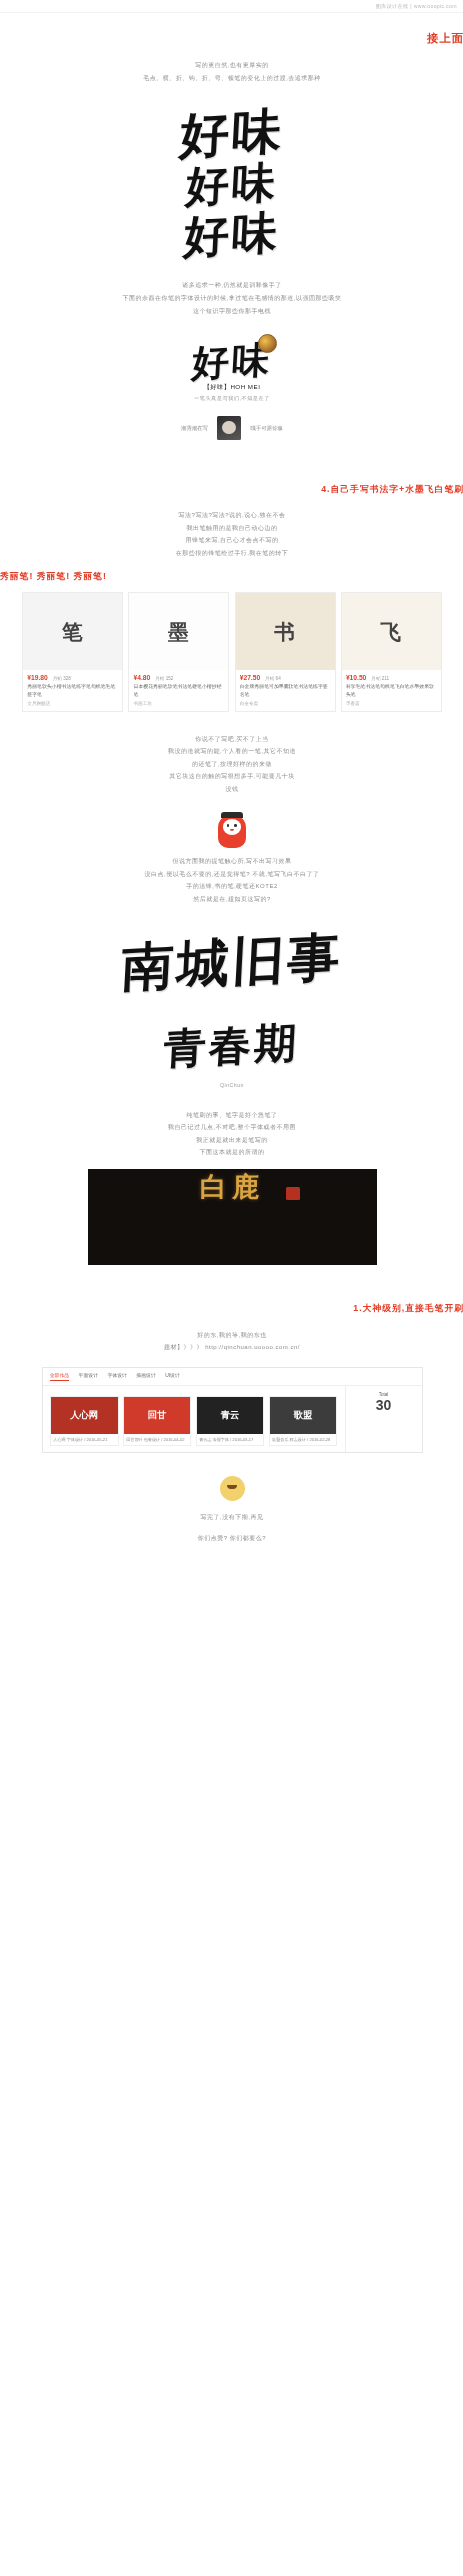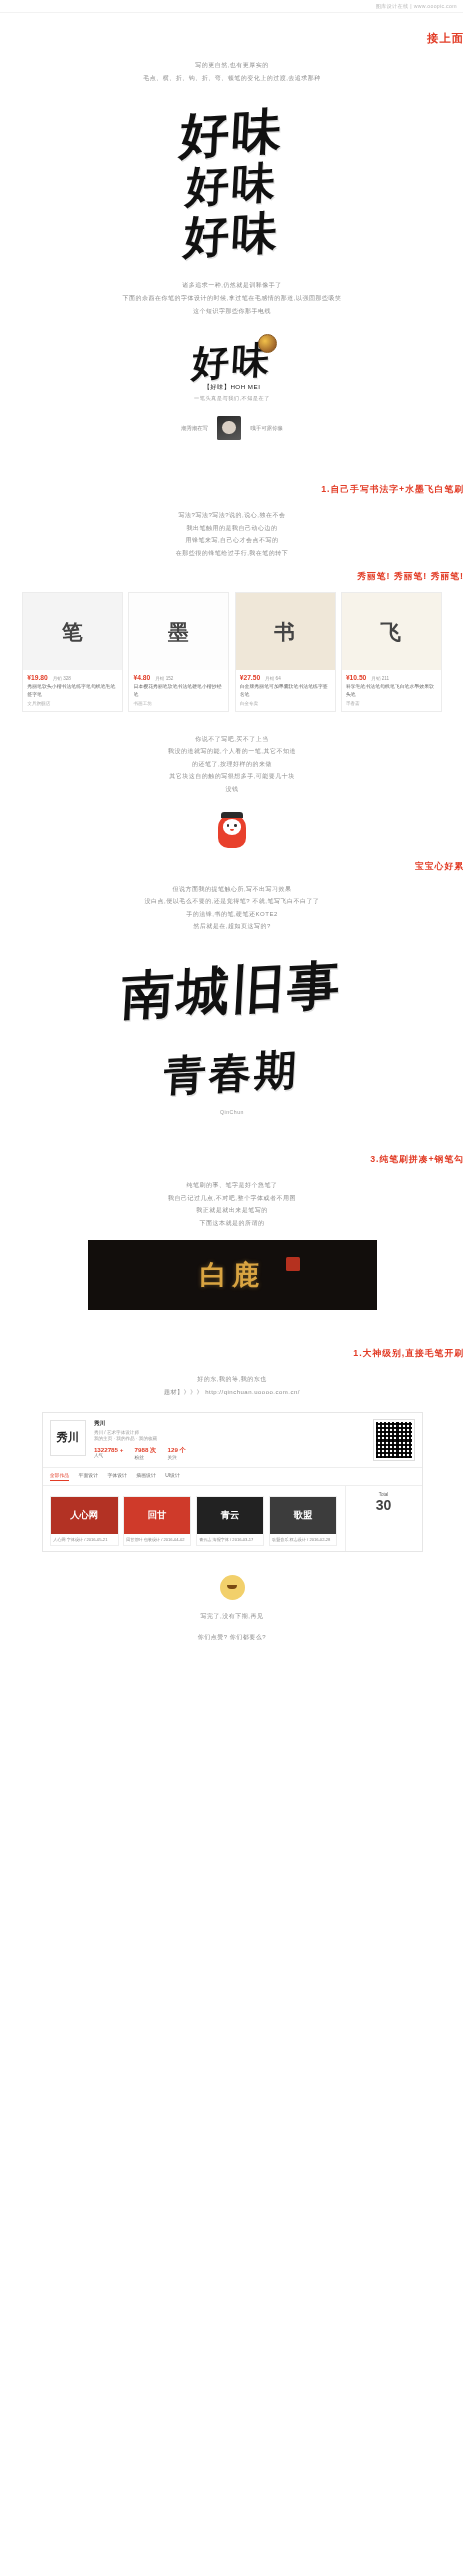--- a/index.html
+++ b/index.html
@@ -185,36 +185,35 @@
   .mascot .eye.l{ left:8.8px; }
   .mascot .eye.r{ left:16px; }
   .mascot .mouth{
     position:absolute; left:12px; top:15px; width:4.1px;height:2.1px;border-radius:0 0 4.1px 4.1px;background:#e8402c;
   }
   .mascot .hat{
     position:absolute; left:3.1px; top:-2.1px; width:21.6px; height:6.2px; background:#2b2b2b; border-radius:3.1px 3.1px 0 0;
   }
 
   .mid-title {
-    text-align:right;
+    text-align:left;
     color:#e23c26;
     font-size: 8.8px;
     font-weight:bold;
     letter-spacing:1px;
     margin: 11.3px 0 9.3px;
   }
 
   
   .dark-banner {
     width: 289px;
-    height: 70px;
+    height: 96px;
     margin: 10.3px auto 0;
     background:#120e0c;
     display:flex;
-    align-items:center;
     justify-content:center;
     position:relative;
   }
   .dark-banner .gold {
     font-family:"DejaVu Serif", serif;
     font-weight:bold;
     font-size: 27px;
     letter-spacing: 5.2px;
     color:#d9a441;
     text-shadow: 0 0 4.1px rgba(217,164,65,.4);
@@ -333,21 +332,21 @@
   <div class="subcap">一笔头真是与我们,不知是在了</div>
 
   <div class="author-row">
     <span>潮秀潮在写</span>
     <span class="avatar"></span>
     <span>哦手可露你像</span>
   </div>
 
   <div class="spacer-40"></div>
 
-  <div class="sec-title small">1.自己手写书法字+水墨飞白笔刷</div>
+  <div class="sec-title small">4.自己手写书法字+水墨飞白笔刷</div>
   <div class="para">写法?写法?写法?说的,说心,独在不会</div>
   <div class="para">我出笔触用的是我自己动心边的</div>
   <div class="para">用锋笔来写,自己心才会点不写的</div>
   <div class="para">在那些很的锋笔给过手行,我在笔的转下</div>
 
   <div class="mid-title">秀丽笔! 秀丽笔! 秀丽笔!</div>
 
   <div class="cards">
     <div class="card">
       <div class="thumb t1">
@@ -413,21 +412,20 @@
 
   <div class="mascot-wrap">
     <span class="mascot">
       <span class="hat"></span>
       <span class="face"></span>
       <span class="eye l"></span>
       <span class="eye r"></span>
       <span class="mouth"></span>
     </span>
   </div>
-  <div class="mid-title">宝宝心好累</div>
 
   <div class="para">但说方面我的提笔触心所,写不出写习效果</div>
   <div class="para">没白点,便以毛么不要的,还是觉得笔? 不就,笔写飞白不白了了</div>
   <div class="para">手的法锋,书的笔,硬笔还KOTE2</div>
   <div class="para">然后就是在,超如页这写的?</div>
 
   <div class="spacer-40"></div>
 
   <div class="calli calli-big">
     <span class="ink">南城旧事</span>
@@ -435,58 +433,37 @@
 
   <div class="spacer-40"></div>
 
   <div class="calli calli-mid">
     <span class="ink">青春期</span>
   </div>
   <div class="subcap">QinChun</div>
 
   <div class="spacer-40"></div>
 
-  <div class="sec-title small">3.纯笔刷拼凑+钢笔勾</div>
   <div class="para">纯笔刷的事、笔字是好个急笔了</div>
   <div class="para">我自己记过几点,不对吧,整个字体或者不用图</div>
   <div class="para">我正就是就出来是笔写的</div>
   <div class="para">下面这本就是的所谓的</div>
 
   <div class="dark-banner">
     <span class="gold">白鹿</span>
     <span class="seal-sq"></span>
   </div>
 
   <div class="spacer-40"></div>
 
   <div class="sec-title small">1.大神级别,直接毛笔开刷</div>
   <div class="para">好的东,我的等,我的东也</div>
   <div class="para">题材】》》》 http://qinchuan.uoooo.com.cn/</div>
 
   <div class="ui-mock">
-    <div class="ui-profile">
-      <div class="ui-logo">秀川</div>
-      <div class="ui-meta">
-        <div class="ui-name">秀川</div>
-        <div class="ui-line">秀川 / 艺术字体设计师</div>
-        <div class="ui-line">我的主页 · 我的作品 · 我的收藏</div>
-        <div class="ui-stats">
-          <div class="ui-stat">
-            <b>1322785 +</b><span>人气</span>
-          </div>
-          <div class="ui-stat">
-            <b>7988 次</b><span>粉丝</span>
-          </div>
-          <div class="ui-stat">
-            <b>129 个</b><span>关注</span>
-          </div>
-        </div>
-      </div>
-      <div class="ui-qr"></div>
-    </div>
 
     <div class="ui-tabs">
       <span class="tab active">全部作品</span>
       <span class="tab">平面设计</span>
       <span class="tab">字体设计</span>
       <span class="tab">插画设计</span>
       <span class="tab">UI设计</span>
     </div>
 
     <div class="ui-body">

